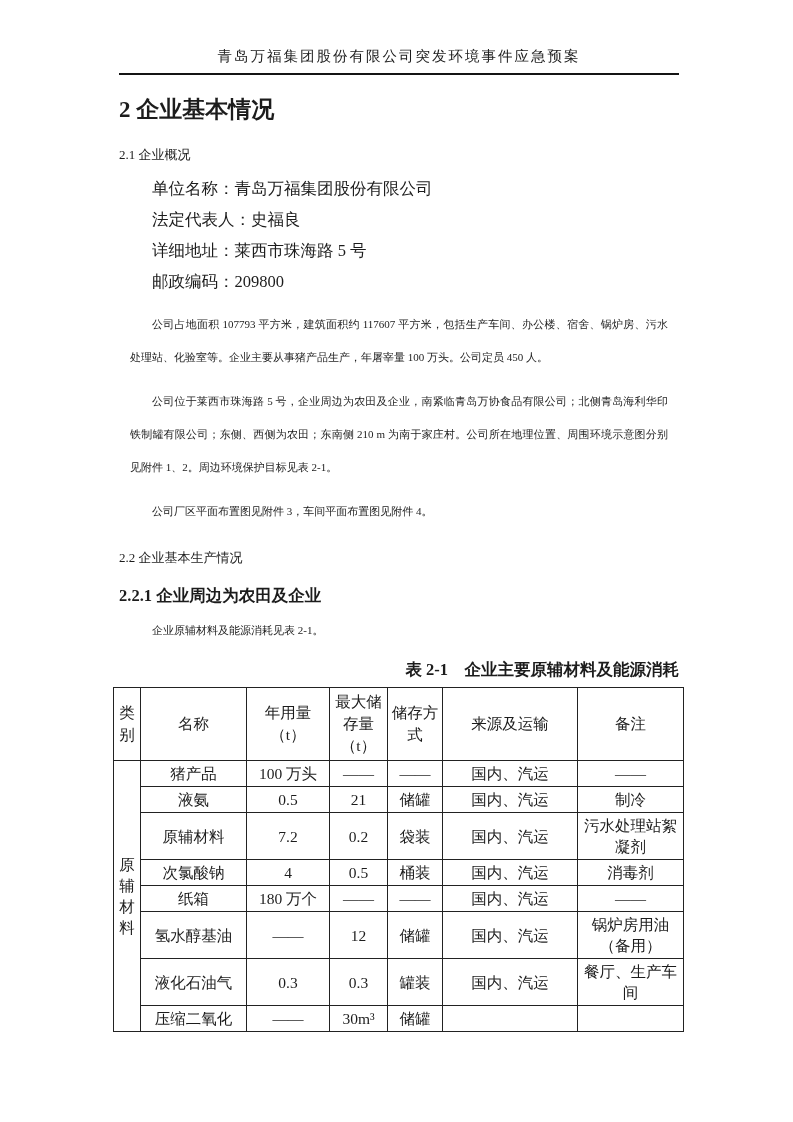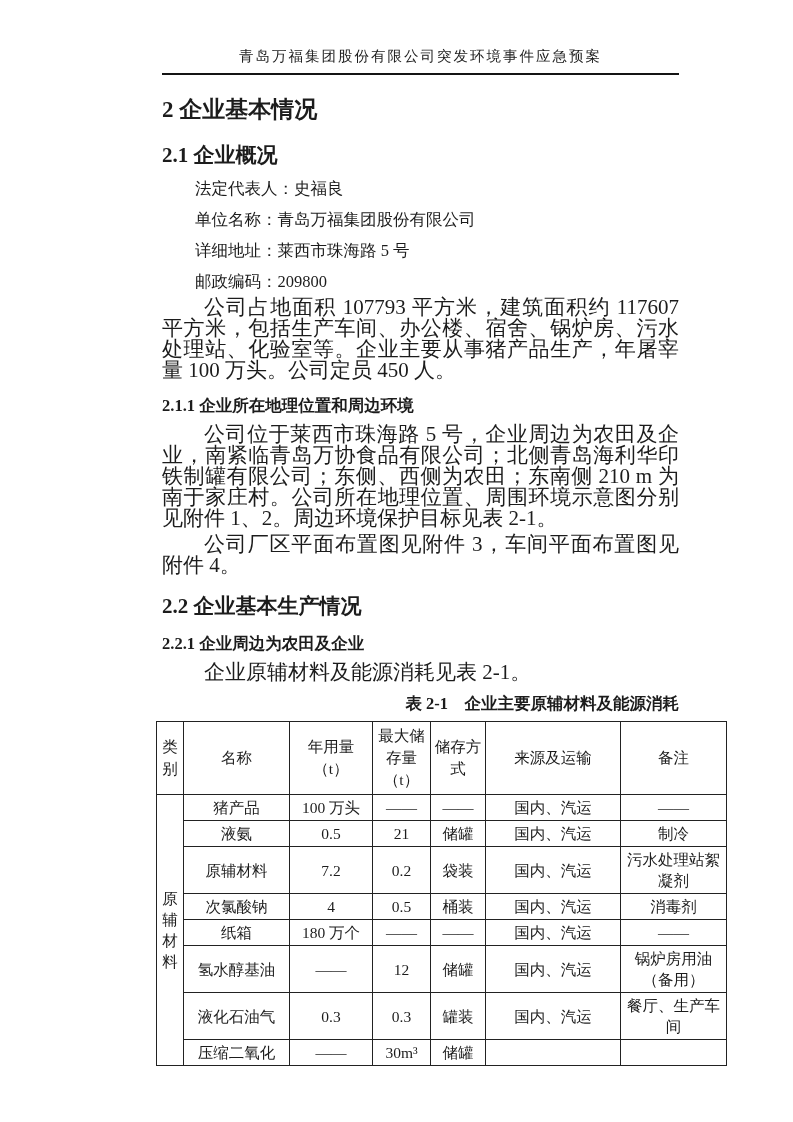--- a/index.html
+++ b/index.html
@@ -4,50 +4,49 @@
 <style>
   html,body { margin:0; padding:0; background:#fff; }
   .page {
     position:relative;
     width:793px; height:1122px;
     background:#ffffff;
     overflow:hidden;
     font-family:"Liberation Serif","DejaVu Serif",serif;
     color:#1c1c1c;
     box-sizing:border-box;
-    padding-left:43px;
   }
   .content { padding:0 114px 0 119px; }
 
   .doc-header {
     margin-top:47px;
     text-align:center;
     font-size:14.5px;
     letter-spacing:2px;
     padding-bottom:7px;
     border-bottom:2px solid #141414;
   }
 
   h1.title {
     font-size:23px; font-weight:bold;
     margin:20px 0 0 0; line-height:30px;
     font-family:"Liberation Serif","DejaVu Serif",serif;
   }
   h2.sec {
-    font-size:21px; font-weight:bold;
+    font-size:13px; font-weight:normal;
     margin:17px 0 0 0; line-height:26px;
   }
   h3.subsec {
     font-size:16.5px; font-weight:bold;
     margin:12px 0 0 0; line-height:26px;
   }
 
   .body-text {
-    font-size:21px; line-height:21px;
-    margin:0; text-align:justify;
+    font-size:11px; line-height:33px;
+    margin:11px; text-align:justify;
   }
   .indent { text-indent:2em; }
   .info-line { font-size:16.5px; line-height:31px; margin:0; padding-left:2em; }
   .first-gap { margin-top:5px; }
 
   .table-title {
     margin-top:9px;
     text-align:right;
     font-size:16.5px; font-weight:bold;
     line-height:24px;
@@ -88,29 +87,28 @@
 <div class="page">
   <div class="content">
 
     <div class="doc-header">青岛万福集团股份有限公司突发环境事件应急预案</div>
 
     <h1 class="title">2 企业基本情况</h1>
 
     <h2 class="sec">2.1 企业概况</h2>
 
     <div class="first-gap">
+      <p class="info-line">单位名称：青岛万福集团股份有限公司</p>
       <p class="info-line">法定代表人：史福良</p>
-      <p class="info-line">单位名称：青岛万福集团股份有限公司</p>
       <p class="info-line">详细地址：莱西市珠海路 5 号</p>
       <p class="info-line">邮政编码：209800</p>
     </div>
 
     <p class="body-text indent">公司占地面积 107793 平方米，建筑面积约 117607 平方米，包括生产车间、办公楼、宿舍、锅炉房、污水处理站、化验室等。企业主要从事猪产品生产，年屠宰量 100 万头。公司定员 450 人。</p>
 
-    <h3 class="subsec">2.1.1 企业所在地理位置和周边环境</h3>
 
     <p class="body-text indent first-gap">公司位于莱西市珠海路 5 号，企业周边为农田及企业，南紧临青岛万协食品有限公司；北侧青岛海利华印铁制罐有限公司；东侧、西侧为农田；东南侧 210 m 为南于家庄村。公司所在地理位置、周围环境示意图分别见附件 1、2。周边环境保护目标见表 2-1。</p>
 
 
     <p class="body-text indent first-gap">公司厂区平面布置图见附件 3，车间平面布置图见附件 4。</p>
 
     <h2 class="sec">2.2 企业基本生产情况</h2>
 
     <h3 class="subsec">2.2.1 企业周边为农田及企业</h3>
 

